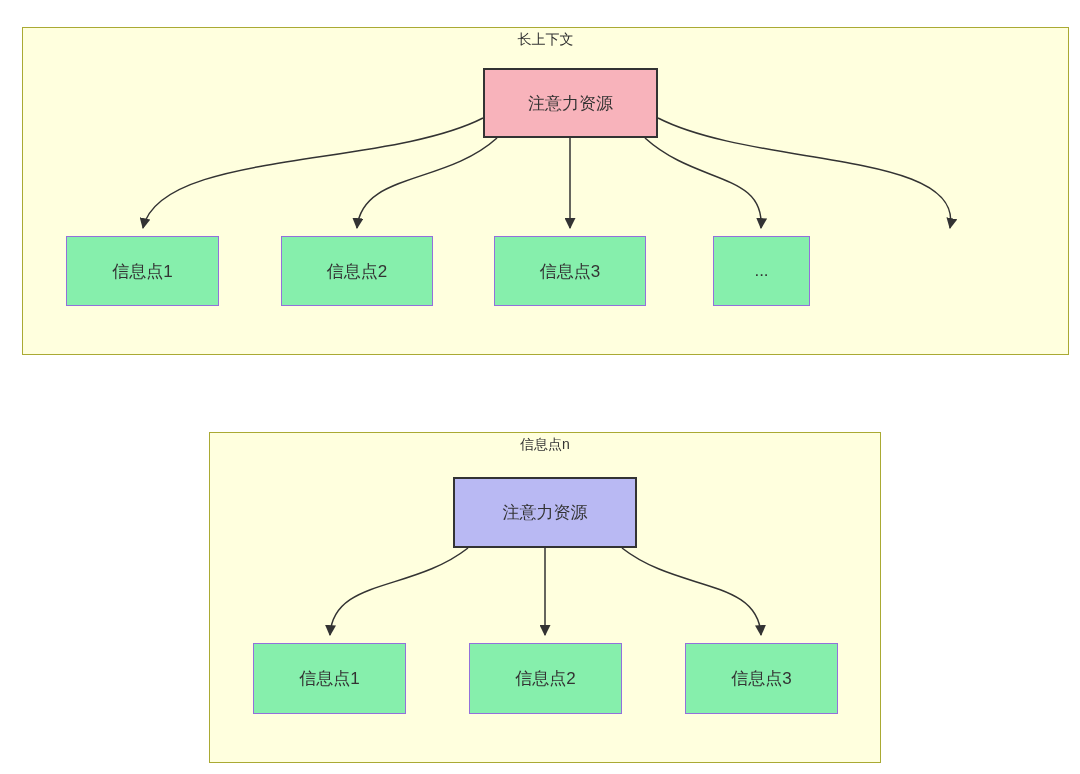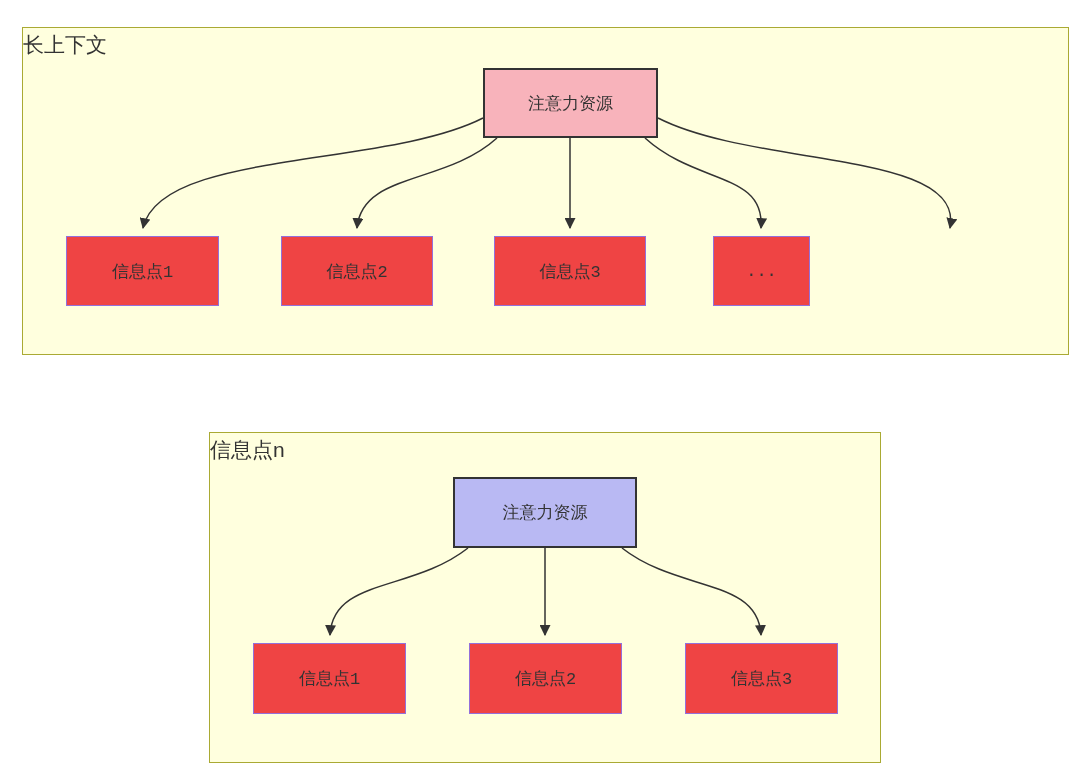--- a/index.html
+++ b/index.html
@@ -8,31 +8,31 @@
     font-family:"Liberation Sans","DejaVu Sans",sans-serif;color:#333333;
     overflow:hidden;
   }
   .group{
     position:absolute;background:#ffffde;border:1px solid #aaaa33;
     box-sizing:border-box;
   }
   .group-a{left:22px;top:27px;width:1047px;height:328px;}
   .group-b{left:209px;top:432px;width:672px;height:331px;}
   .group-title{
-    position:absolute;top:6px;left:0;right:0;text-align:left;
-    font-size:21px;line-height:22px;color:#333333;
+    position:absolute;top:0;left:0;right:0;text-align:center;
+    font-size:14px;line-height:22px;color:#333333;
   }
   .node{
     position:absolute;display:flex;align-items:center;justify-content:center;
-    box-sizing:border-box;font-size:17px;text-align:center;white-space:nowrap;font-family:Liberation Mono, monospace;
+    box-sizing:border-box;font-size:17px;text-align:center;white-space:nowrap;
   }
   .attn{border:2px solid #333333;}
   .attn-a{left:483px;top:68px;width:175px;height:70px;background:#f8b3bb;}
   .attn-b{left:453px;top:477px;width:184px;height:71px;background:#b9b9f3;}
-  .info{background:#ef4444;border:1.5px solid #9370db;}
+  .info{background:#86efac;border:1.5px solid #9370db;}
   .a1{left:66px; top:236px;width:153px;height:70px;}
   .a2{left:281px;top:236px;width:152px;height:70px;}
   .a3{left:494px;top:236px;width:152px;height:70px;}
   .a4{left:713px;top:236px;width:97px; height:70px;}
   .a5{left:876px;top:236px;width:150px;height:70px;}
   .b1{left:253px;top:643px;width:153px;height:71px;}
   .b2{left:469px;top:643px;width:153px;height:71px;}
   .b3{left:685px;top:643px;width:153px;height:71px;}
   .edges{position:absolute;left:0;top:0;width:1080px;height:774px;pointer-events:none;}
   .edge{fill:none;stroke:#333333;stroke-width:1.5px;}

